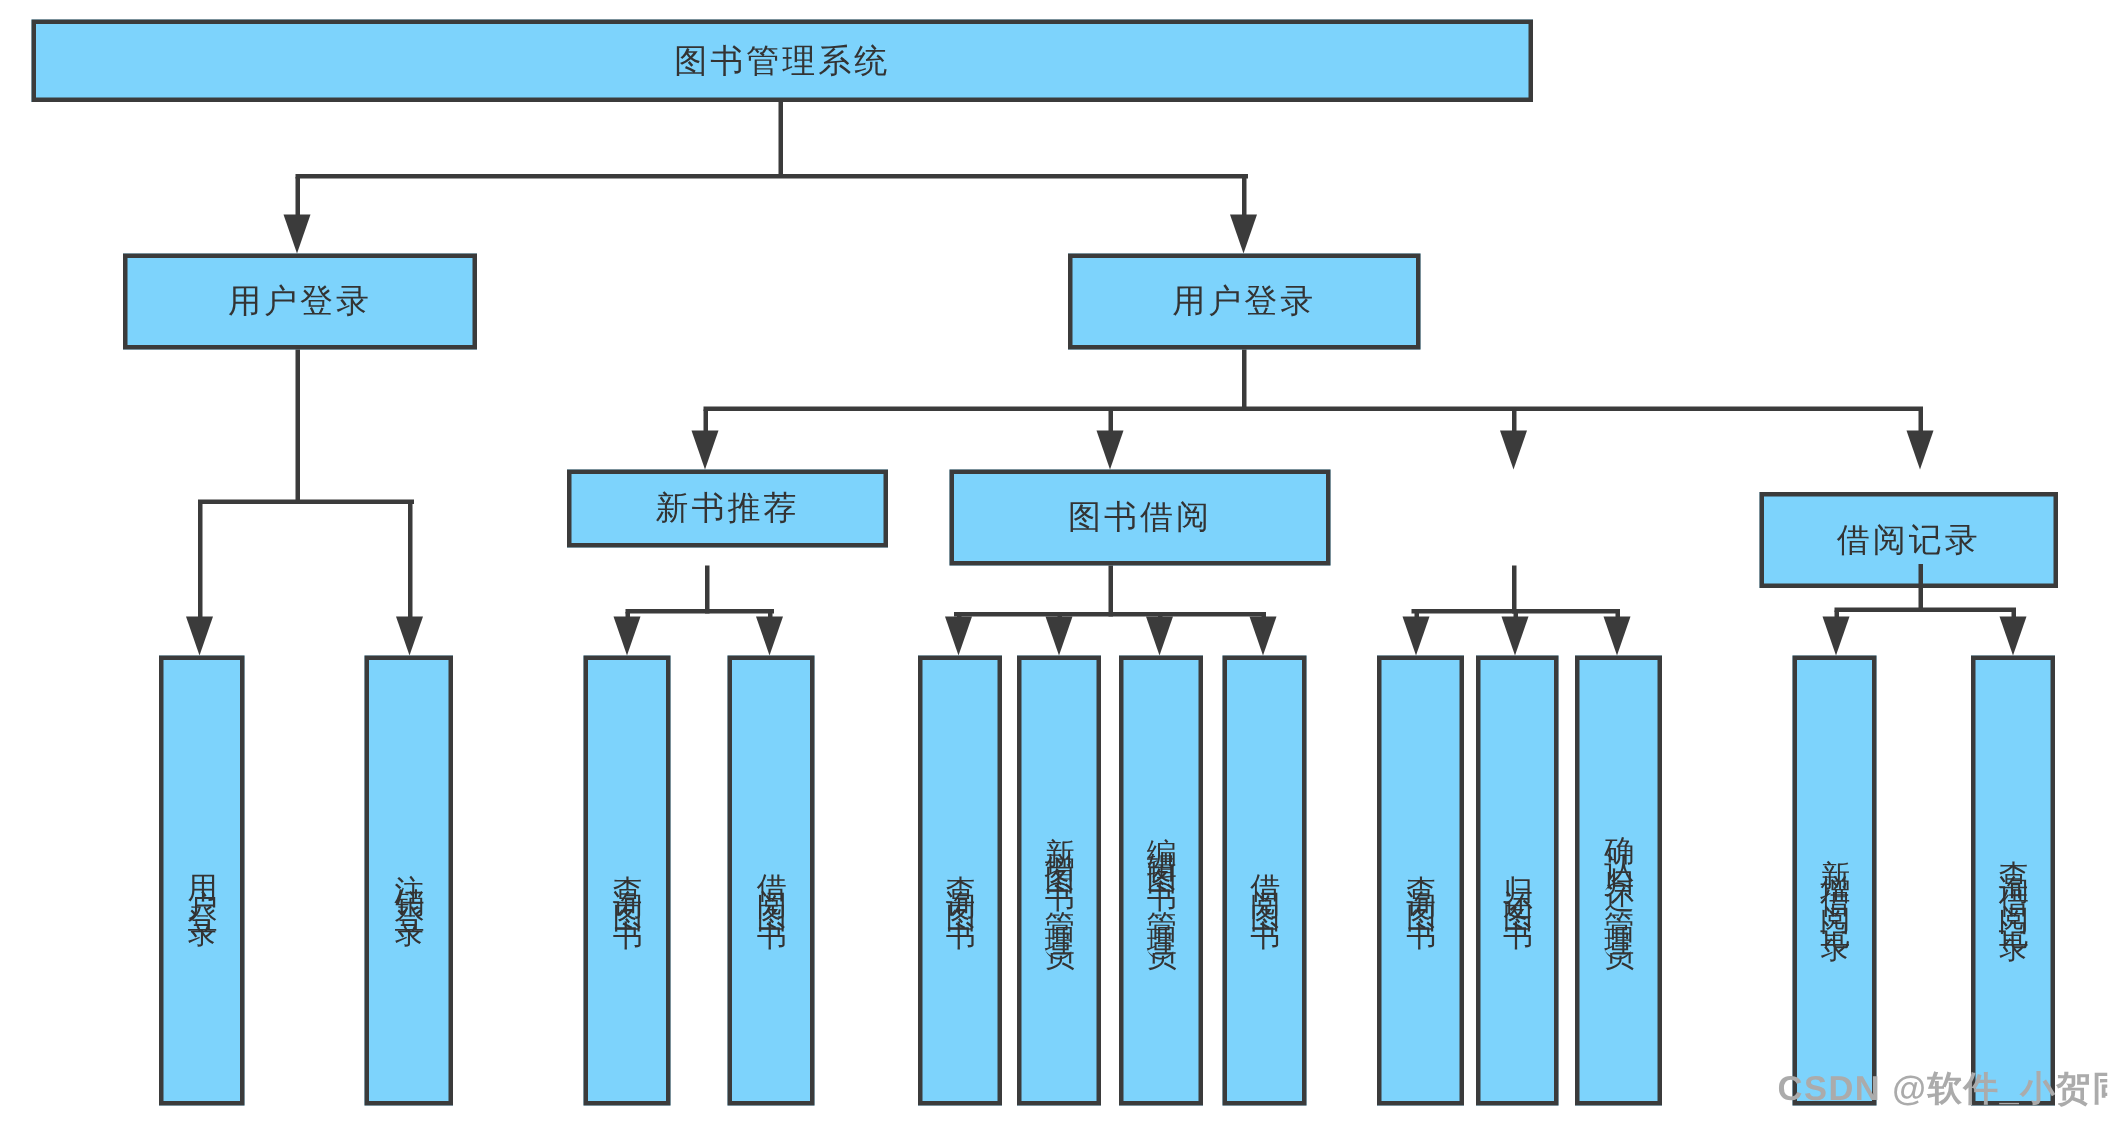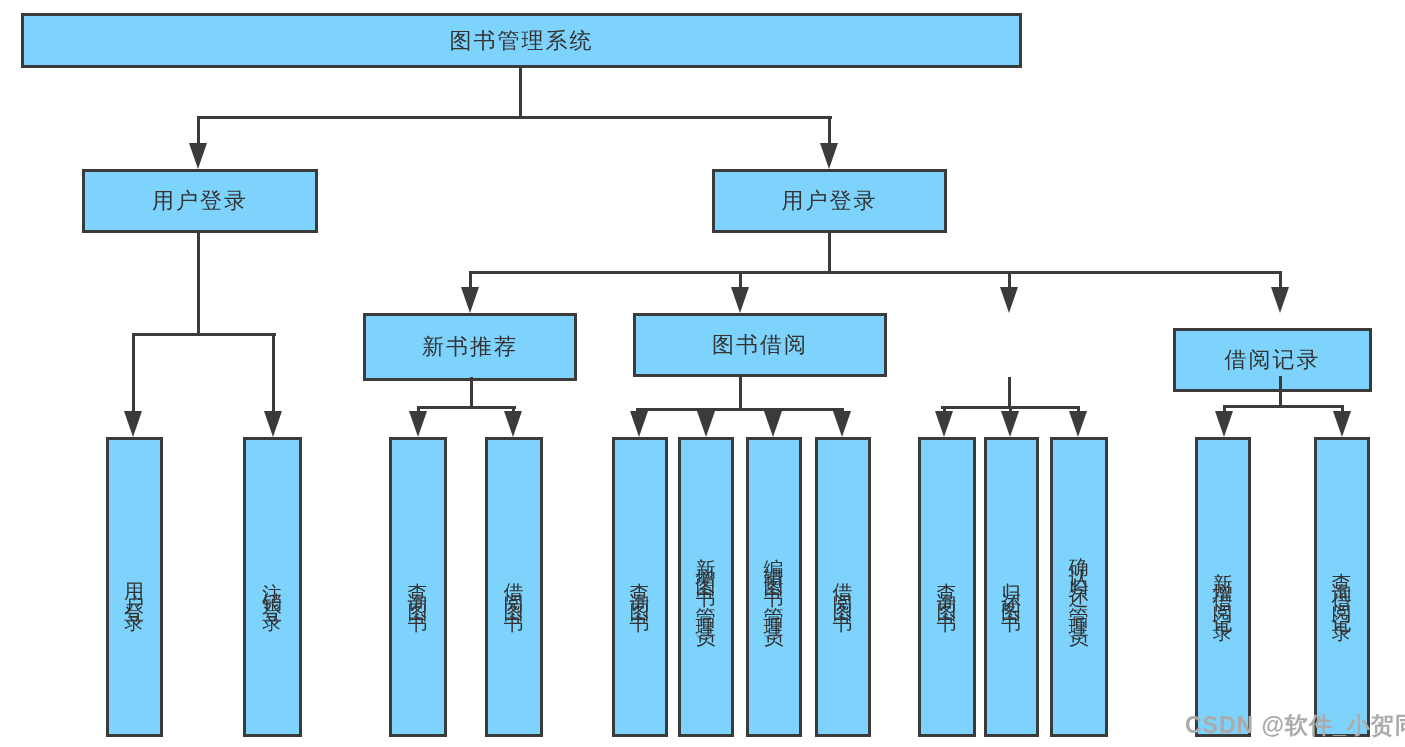--- a/index.html
+++ b/index.html
@@ -47,21 +47,21 @@
     <span>图书管理系统</span>
   </div>
 
   <div class="b hb" style="left:82px;top:169px;width:236px;height:64px">
     <span>用户登录</span>
   </div>
   <div class="b hb" style="left:712px;top:169px;width:235px;height:64px">
     <span>用户登录</span>
   </div>
 
-  <div class="b hb" style="left:363px;top:313px;width:214px;height:68px">
+  <div class="b hb" style="left:378px;top:313px;width:214px;height:52px">
     <span>新书推荐</span>
   </div>
   <div class="b hb" style="left:633px;top:313px;width:254px;height:64px">
     <span>图书借阅</span>
   </div>
   <div class="b hb" style="left:1173px;top:328px;width:199px;height:64px">
     <span>借阅记录</span>
   </div>
 
   <div class="b vb" style="left:106px;top:437px;width:57px;height:300px">

